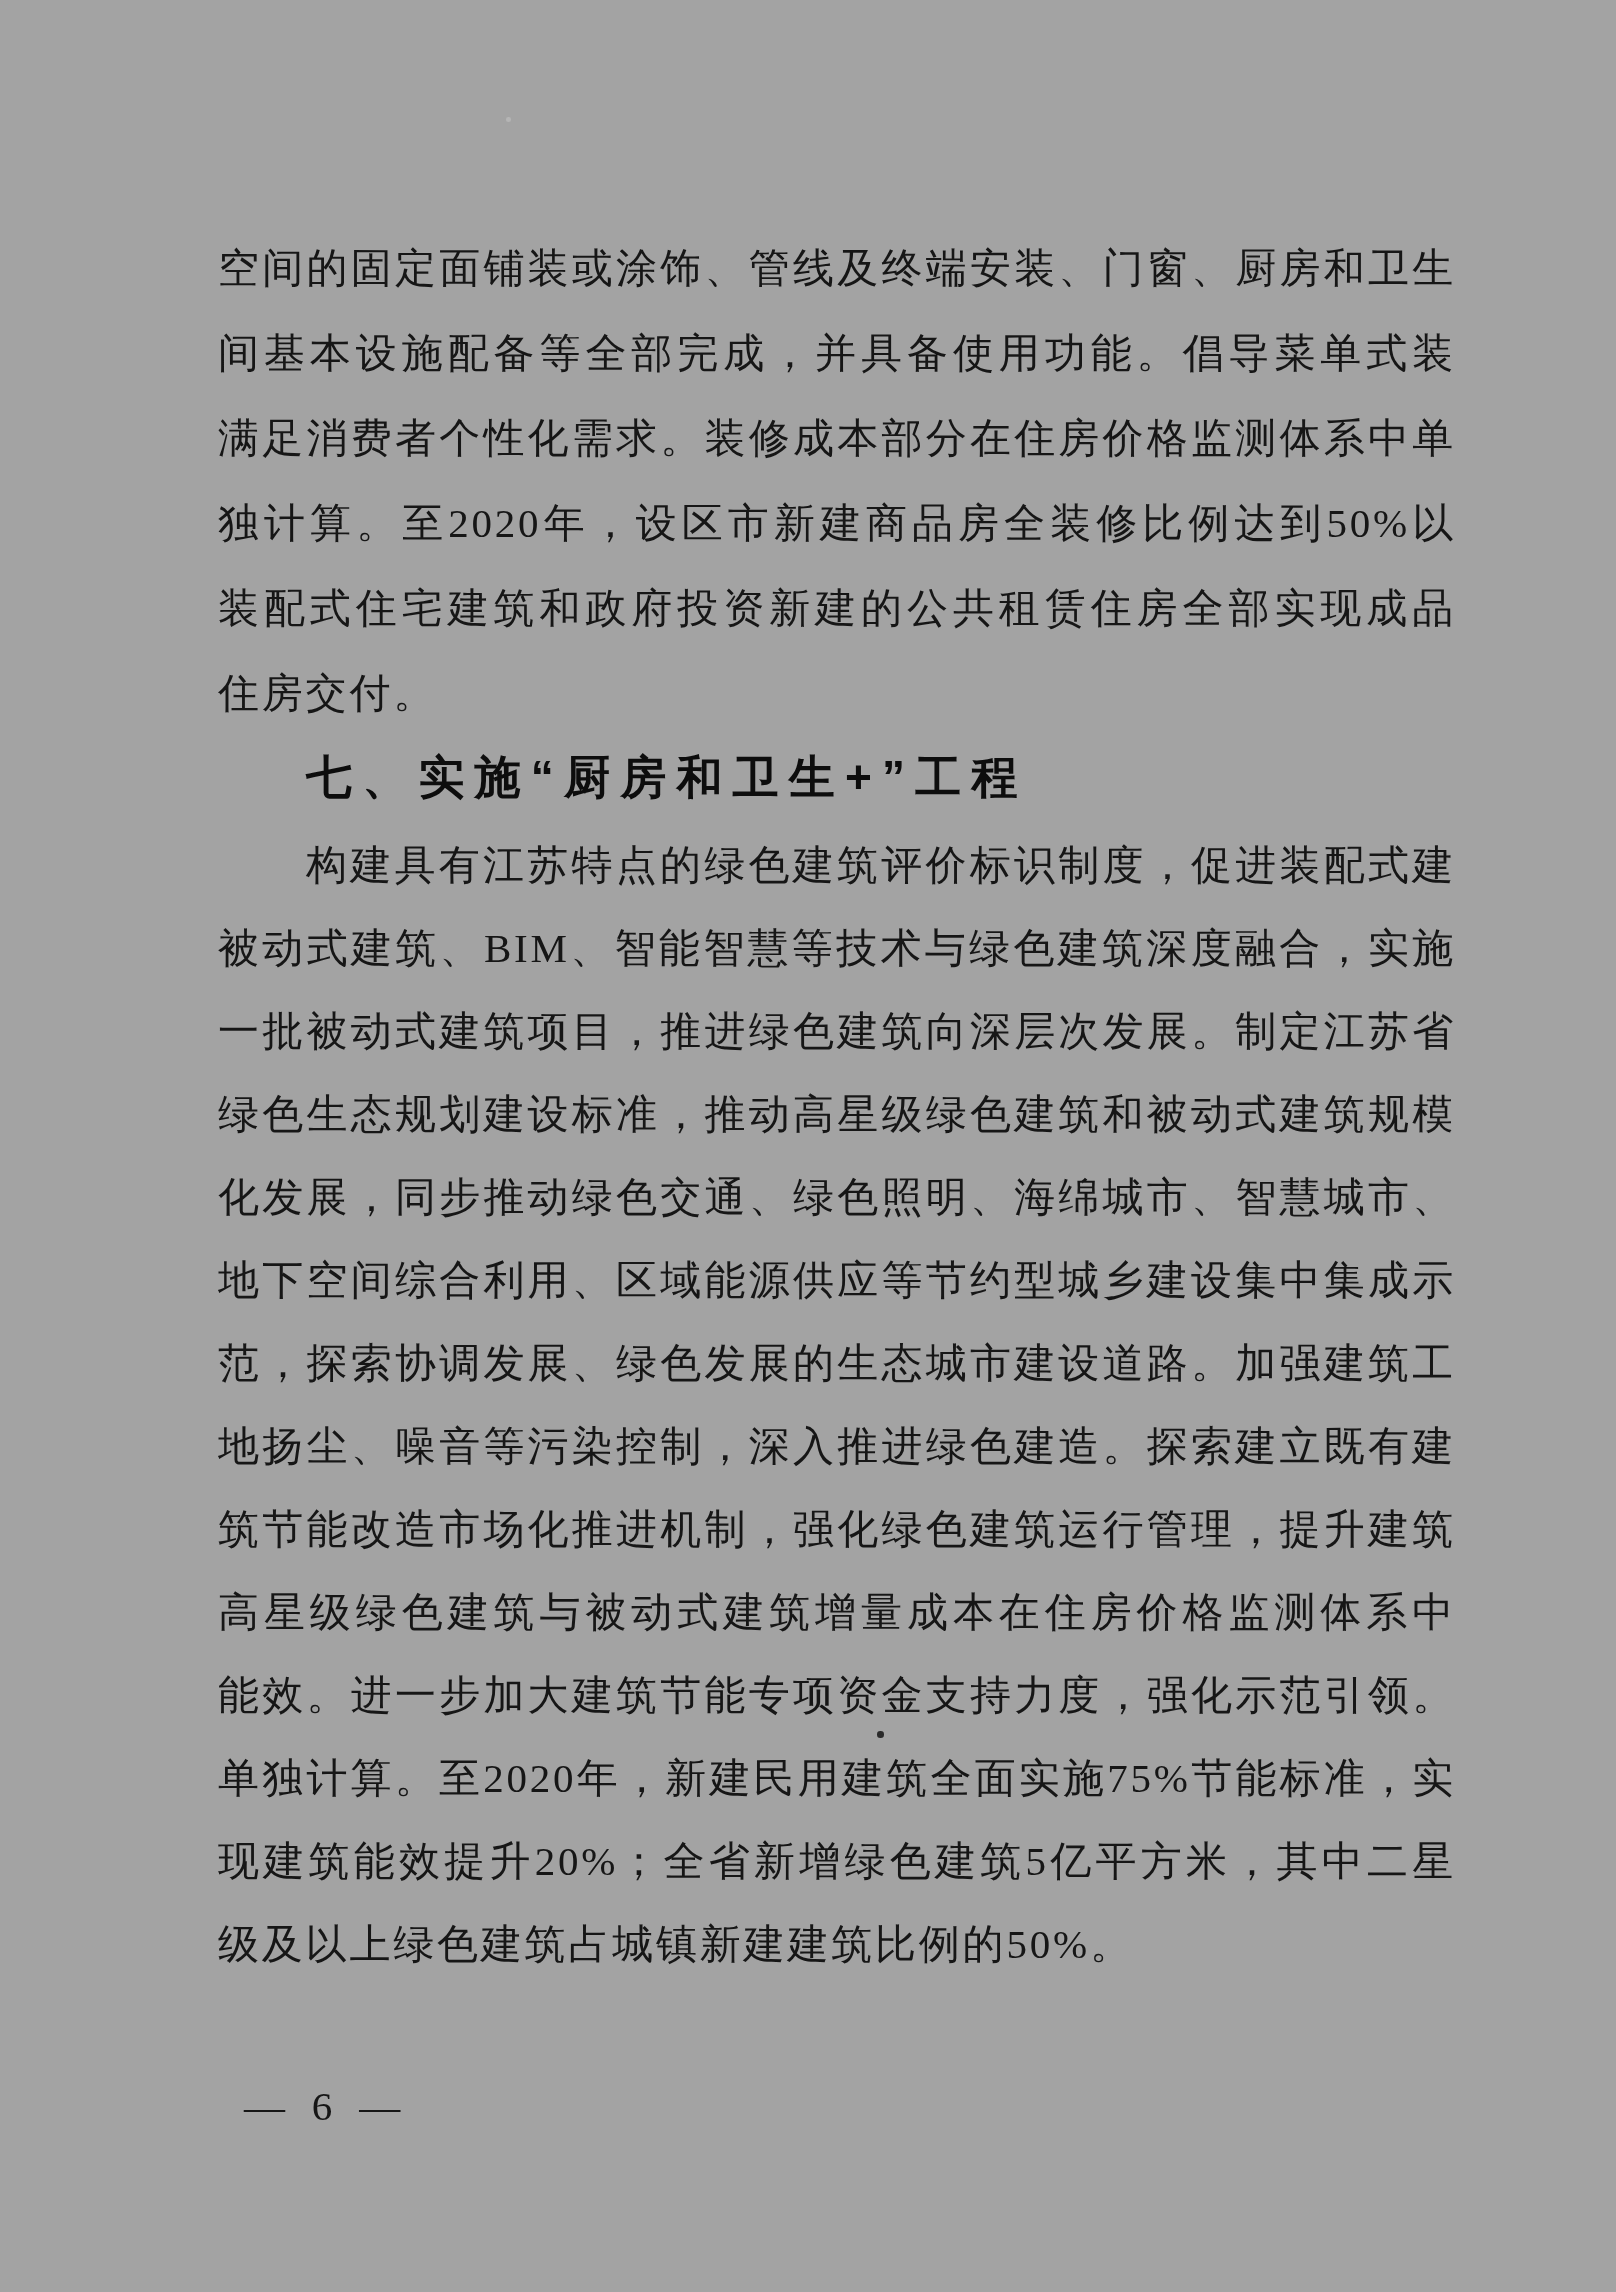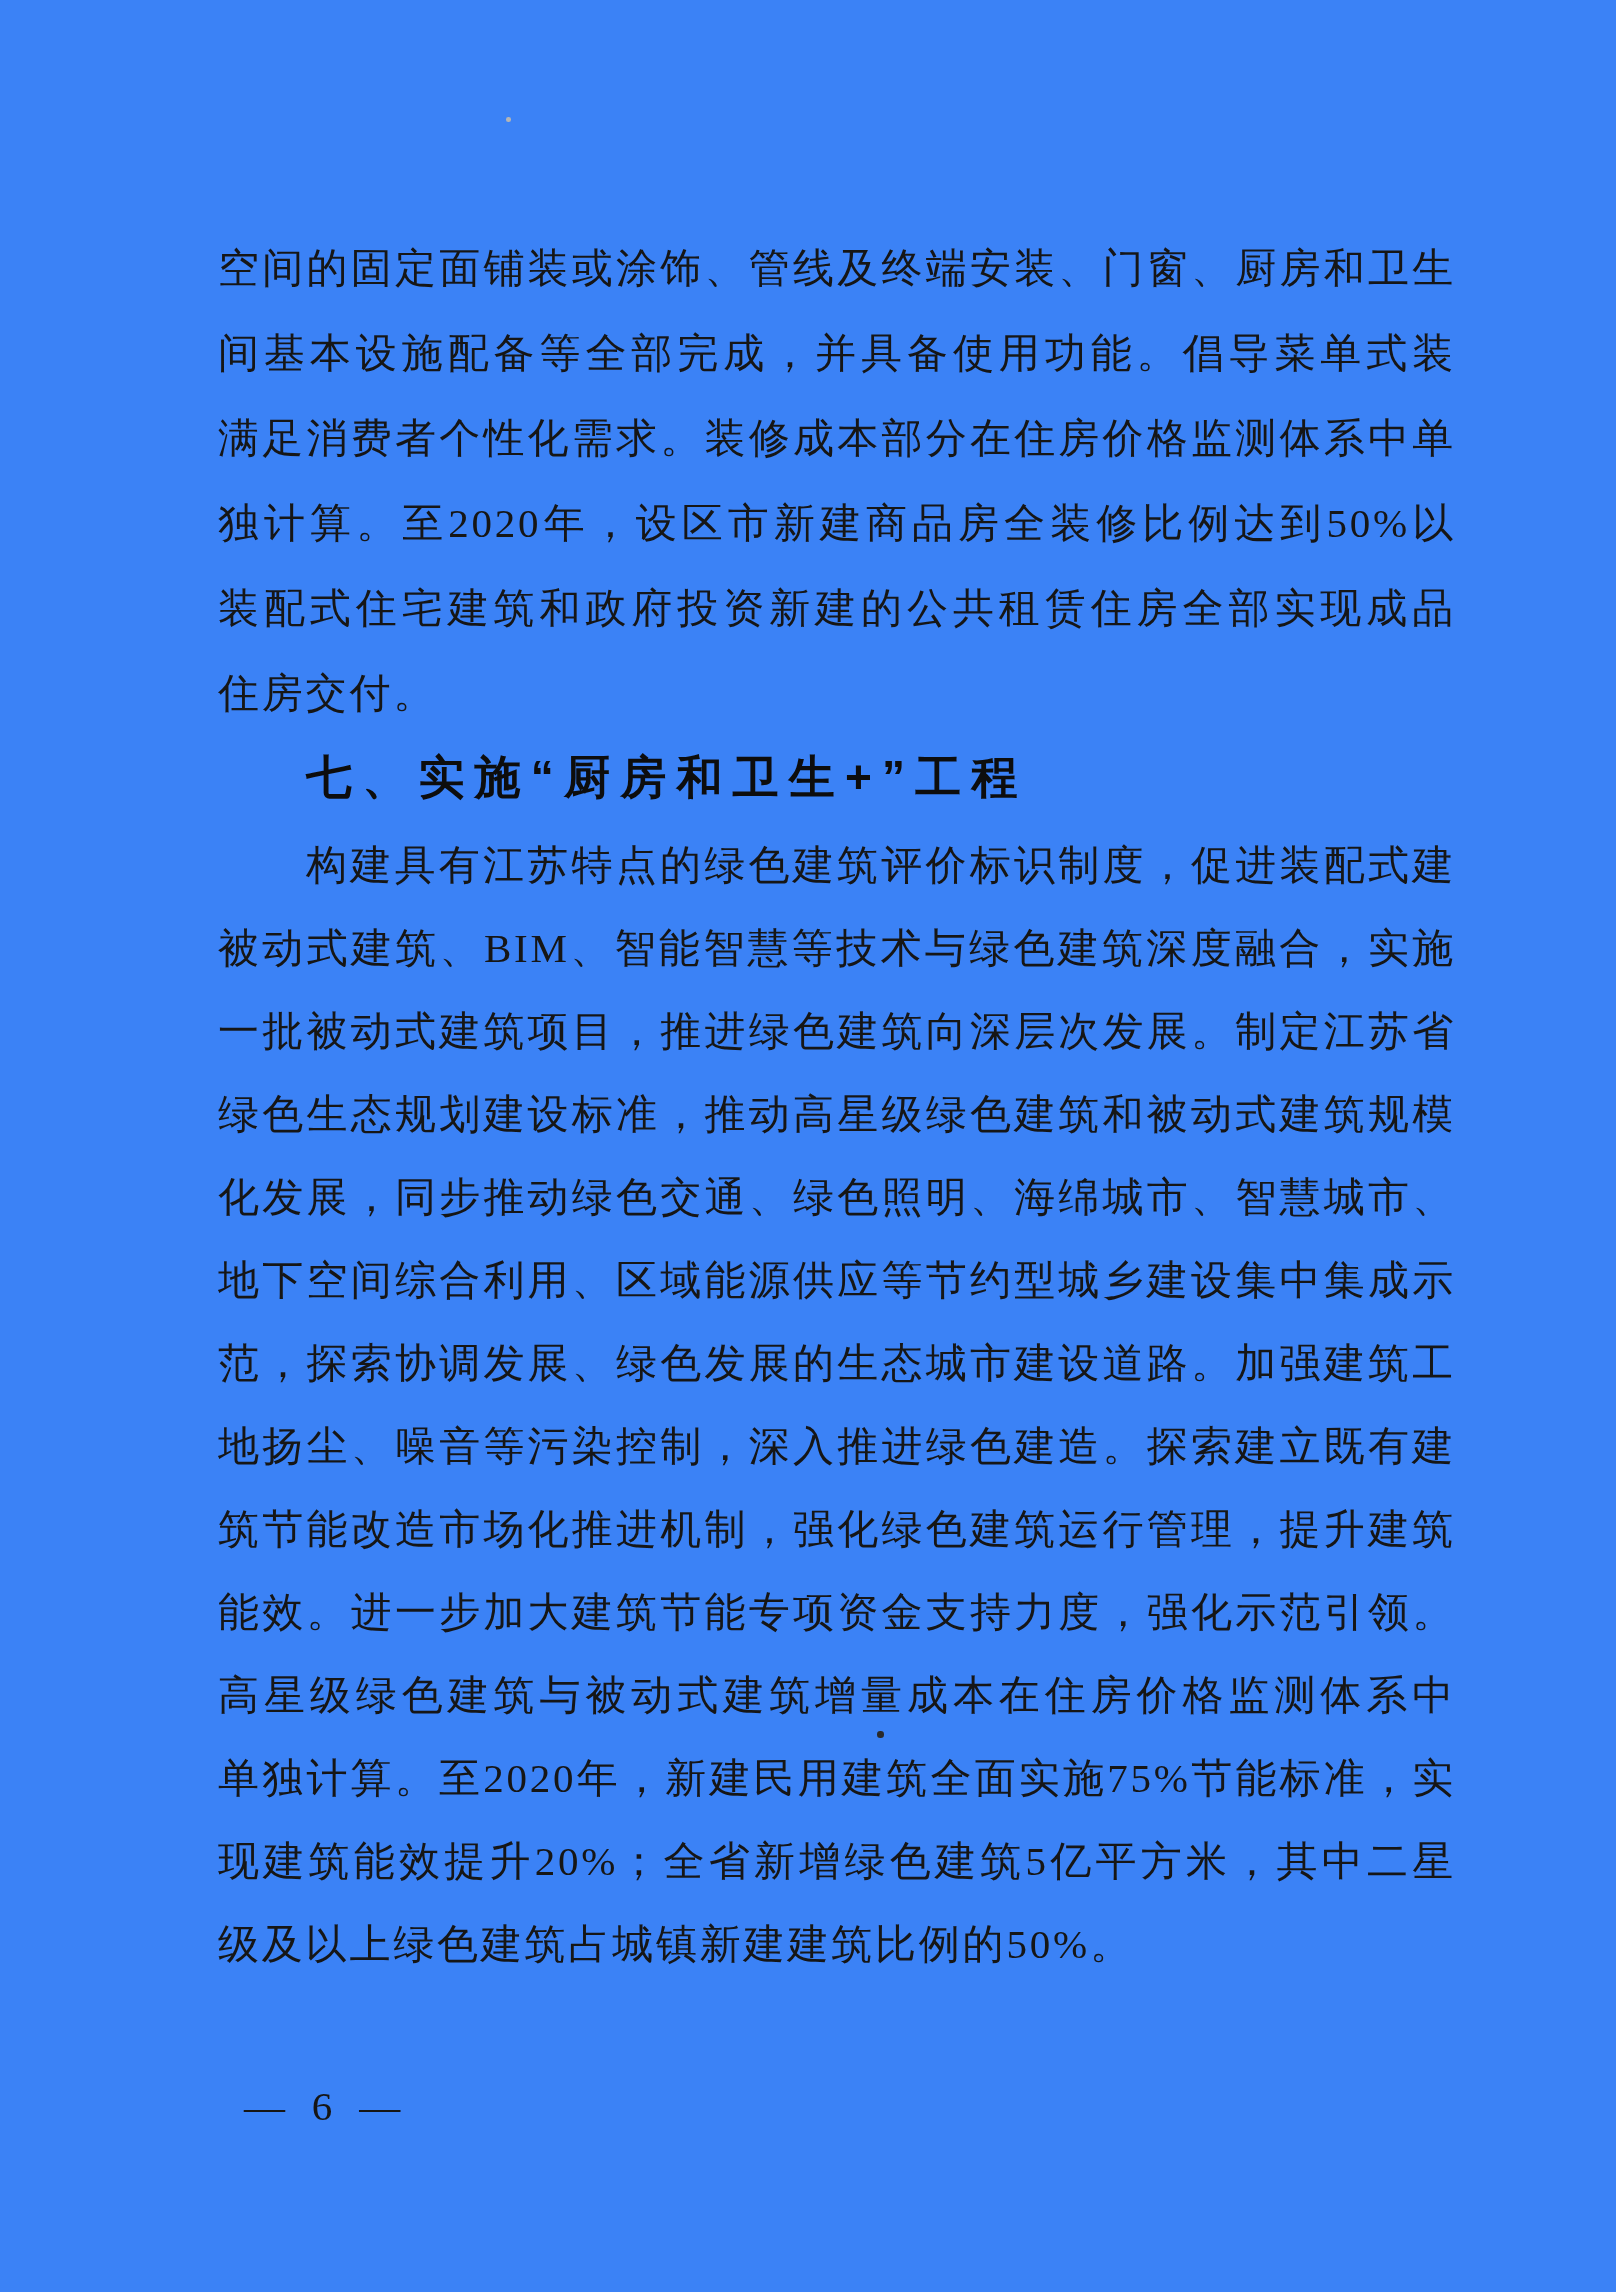--- a/index.html
+++ b/index.html
@@ -4,21 +4,21 @@
 <style>
   html, body {
     margin: 0;
     padding: 0;
     background: #ffffff;
   }
   .page {
     position: relative;
     width: 1617px;
     height: 2293px;
-    background: #3b82f6;
+    background: #a3a3a3;
     overflow: hidden;
     font-family: "Liberation Serif", serif;
     color: #161616;
     text-decoration: underline;
   }
   .para {
     position: absolute;
     left: 218px;
     width: 1238px;
   }
@@ -101,22 +101,22 @@
   <div class="para para-2">
       <div class="line">构建具有江苏特点的绿色建筑评价标识制度，促进装配式建筑、</div>
       <div class="line">被动式建筑、BIM、智能智慧等技术与绿色建筑深度融合，实施</div>
       <div class="line">一批被动式建筑项目，推进绿色建筑向深层次发展。制定江苏省</div>
       <div class="line">绿色生态规划建设标准，推动高星级绿色建筑和被动式建筑规模</div>
       <div class="line">化发展，同步推动绿色交通、绿色照明、海绵城市、智慧城市、</div>
       <div class="line">地下空间综合利用、区域能源供应等节约型城乡建设集中集成示</div>
       <div class="line">范，探索协调发展、绿色发展的生态城市建设道路。加强建筑工</div>
       <div class="line">地扬尘、噪音等污染控制，深入推进绿色建造。探索建立既有建</div>
       <div class="line">筑节能改造市场化推进机制，强化绿色建筑运行管理，提升建筑</div>
+      <div class="line">高星级绿色建筑与被动式建筑增量成本在住房价格监测体系中</div>
       <div class="line">能效。进一步加大建筑节能专项资金支持力度，强化示范引领。</div>
-      <div class="line">高星级绿色建筑与被动式建筑增量成本在住房价格监测体系中</div>
       <div class="line">单独计算。至2020年，新建民用建筑全面实施75%节能标准，实</div>
       <div class="line">现建筑能效提升20%；全省新增绿色建筑5亿平方米，其中二星</div>
       <div class="line">级及以上绿色建筑占城镇新建建筑比例的50%。</div>
     </div>
 
   <div class="speck speck-top"></div>
   <div class="speck speck-mid"></div>
 
   <div class="page-footer">— 6 —</div>
 

